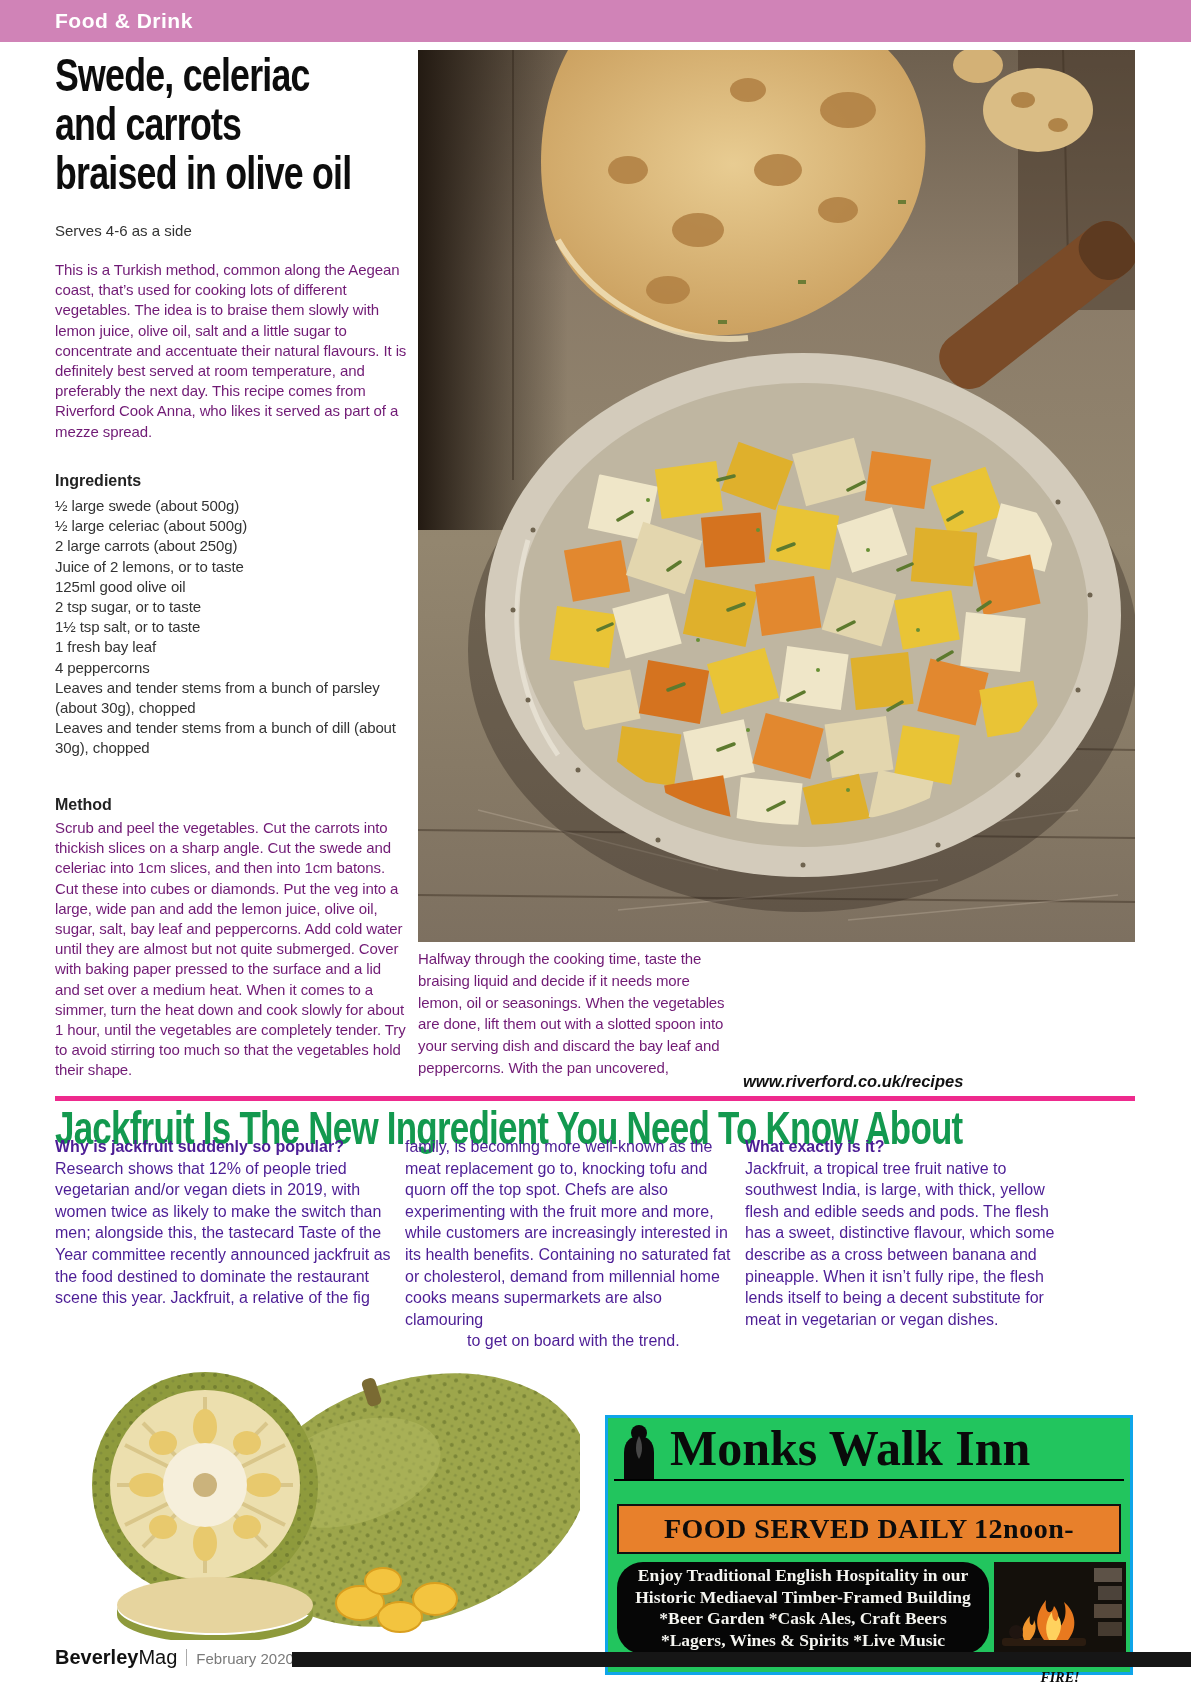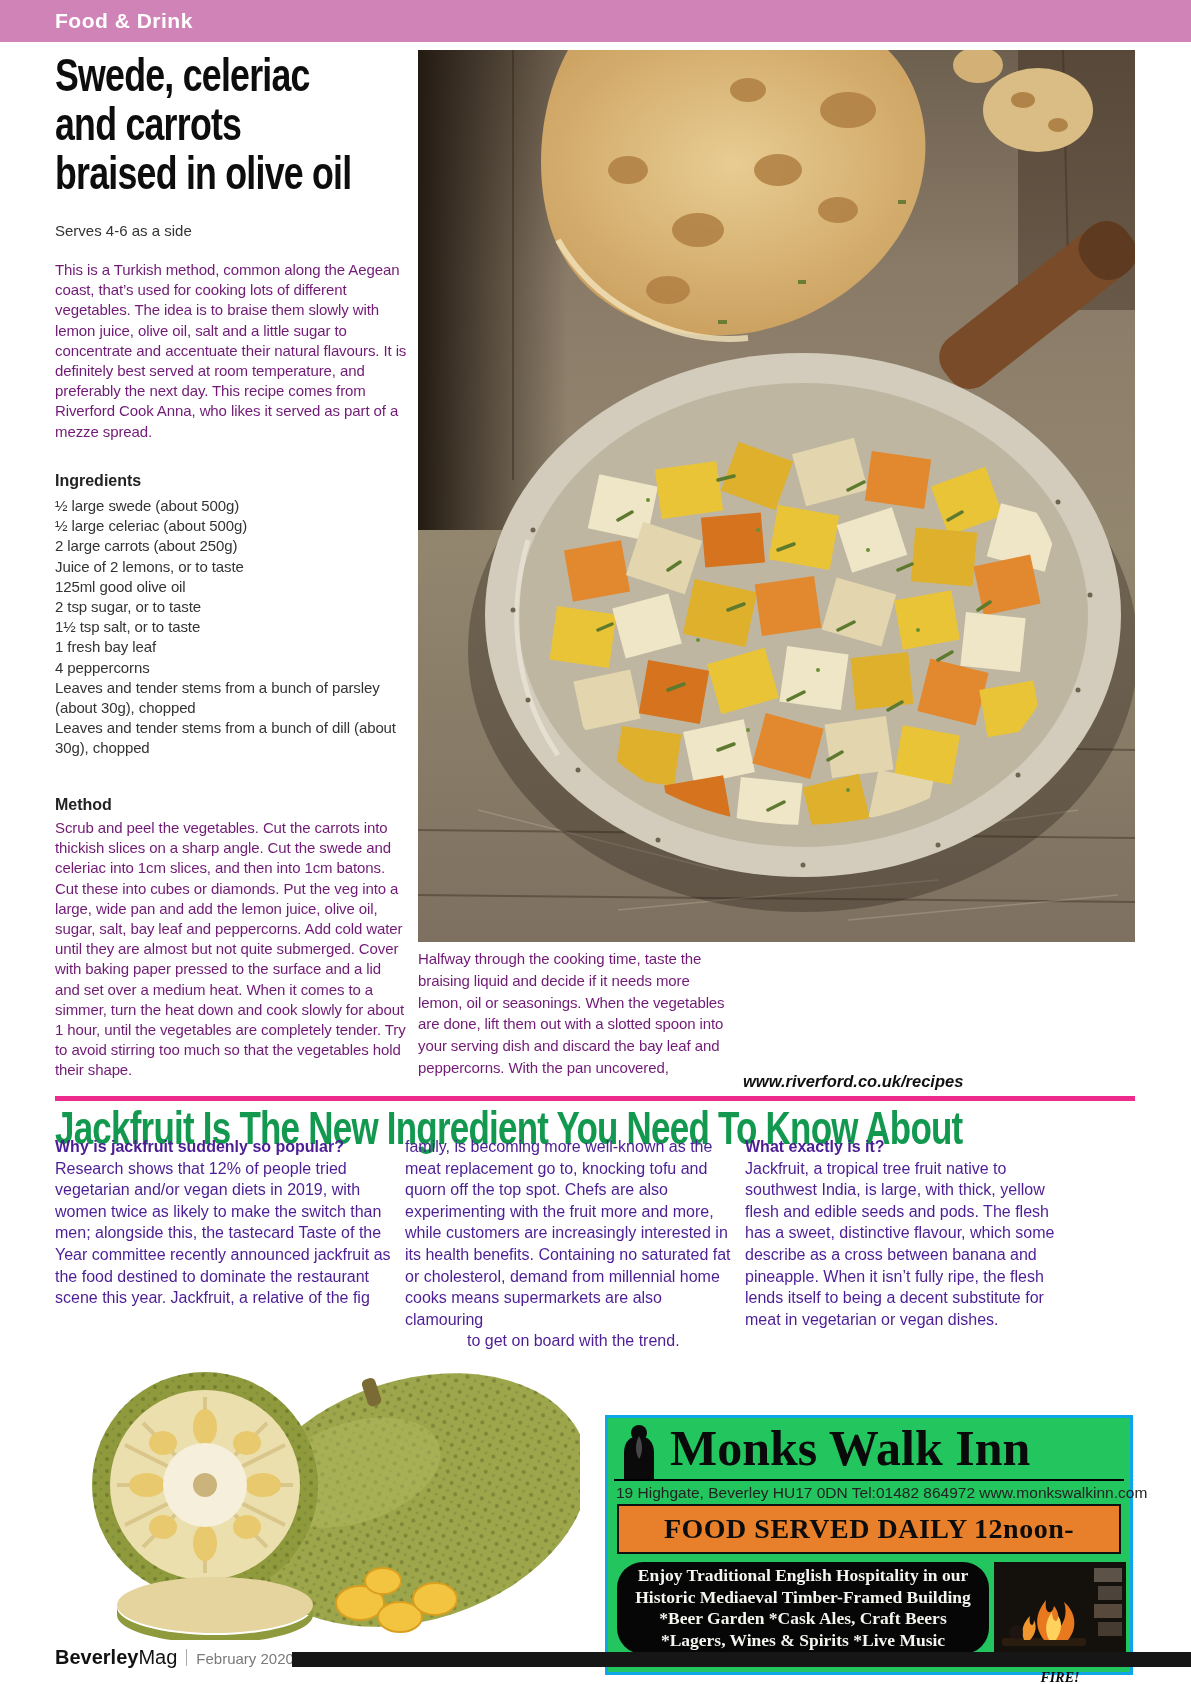--- a/index.html
+++ b/index.html
@@ -313,21 +313,20 @@
   <div class="ad">
     <div class="ad-logo-row">
       <svg width="46" height="56" viewBox="0 0 46 56">
         <circle cx="23" cy="10" r="8" fill="#0a0a0a"></circle>
         <path d="M8,56 L8,30 C8,18 15,13 23,13 C31,13 38,18 38,30 L38,56 Z" fill="#0a0a0a"></path>
         <path d="M23,13 C27,20 27,30 23,36 C19,30 19,20 23,13 Z" fill="#ffffff" opacity=".25"></path>
       </svg>
       <div class="ad-logo-text">Monks Walk Inn</div>
     </div>
     <div class="ad-rule"></div>
-    <div class="ad-address">19 Highgate, Beverley HU17 0DN  Tel:01482 864972 www.monkswalkinn.com</div>
     <div class="ad-banner">
       <span>FOOD SERVED DAILY 12noon-2.45pm</span>
     </div>
     <div class="ad-black">
         <div>Enjoy Traditional English Hospitality in our</div>
         <div>Historic Mediaeval Timber-Framed Building</div>
         <div>*Beer Garden  *Cask Ales, Craft Beers</div>
         <div>*Lagers, Wines &amp; Spirits *Live Music</div>
       </div>
     <div class="ad-fire">

